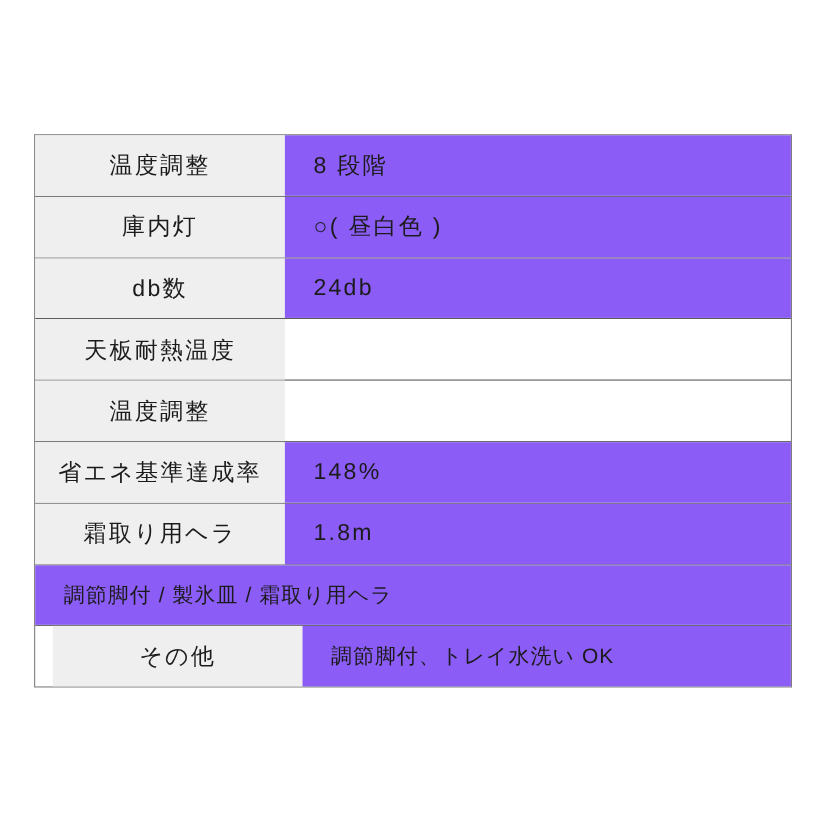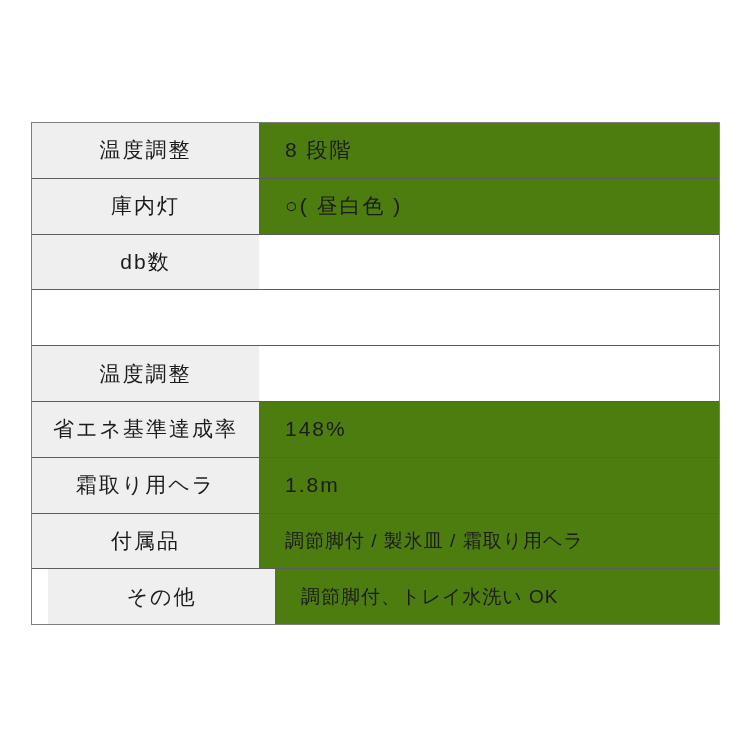--- a/index.html
+++ b/index.html
@@ -38,21 +38,21 @@
     display: flex;
     align-items: center;
     justify-content: center;
     font-size: 21px;
     letter-spacing: 2px;
     color: #1b1b1b;
     white-space: nowrap;
   }
   .value-cell {
     flex: 1;
-    background: #4d7c0f;
+    background: #8b5cf6;
     display: flex;
     align-items: center;
     padding-left: 26px;
     font-size: 21px;
     letter-spacing: 2px;
     color: #1b1b1b;
     white-space: nowrap;
   }
   .spec-row.small .value-cell {
     font-size: 19px;
@@ -68,41 +68,42 @@
     <div class="value-cell">8 段階</div>
   </div>
 
   <div class="spec-row">
     <div class="label-cell">庫内灯</div>
     <div class="value-cell">○( 昼白色 )</div>
   </div>
 
   <div class="spec-row">
     <div class="label-cell">db数</div>
+    <div class="value-cell">24db</div>
   </div>
 
   <div class="spec-row">
+    <div class="label-cell">天板耐熱温度</div>
   </div>
 
   <div class="spec-row">
     <div class="label-cell">温度調整</div>
   </div>
 
   <div class="spec-row">
     <div class="label-cell">省エネ基準達成率</div>
     <div class="value-cell">148%</div>
   </div>
 
   <div class="spec-row">
     <div class="label-cell">霜取り用ヘラ</div>
     <div class="value-cell">1.8m</div>
   </div>
 
   <div class="spec-row small">
-    <div class="label-cell">付属品</div>
     <div class="value-cell">調節脚付 / 製氷皿 / 霜取り用ヘラ</div>
   </div>
 
   <div class="spec-row small">
     <div class="label-cell">その他</div>
     <div class="value-cell">調節脚付、トレイ水洗い OK</div>
   </div>
 </div>
 
 </body></html>

